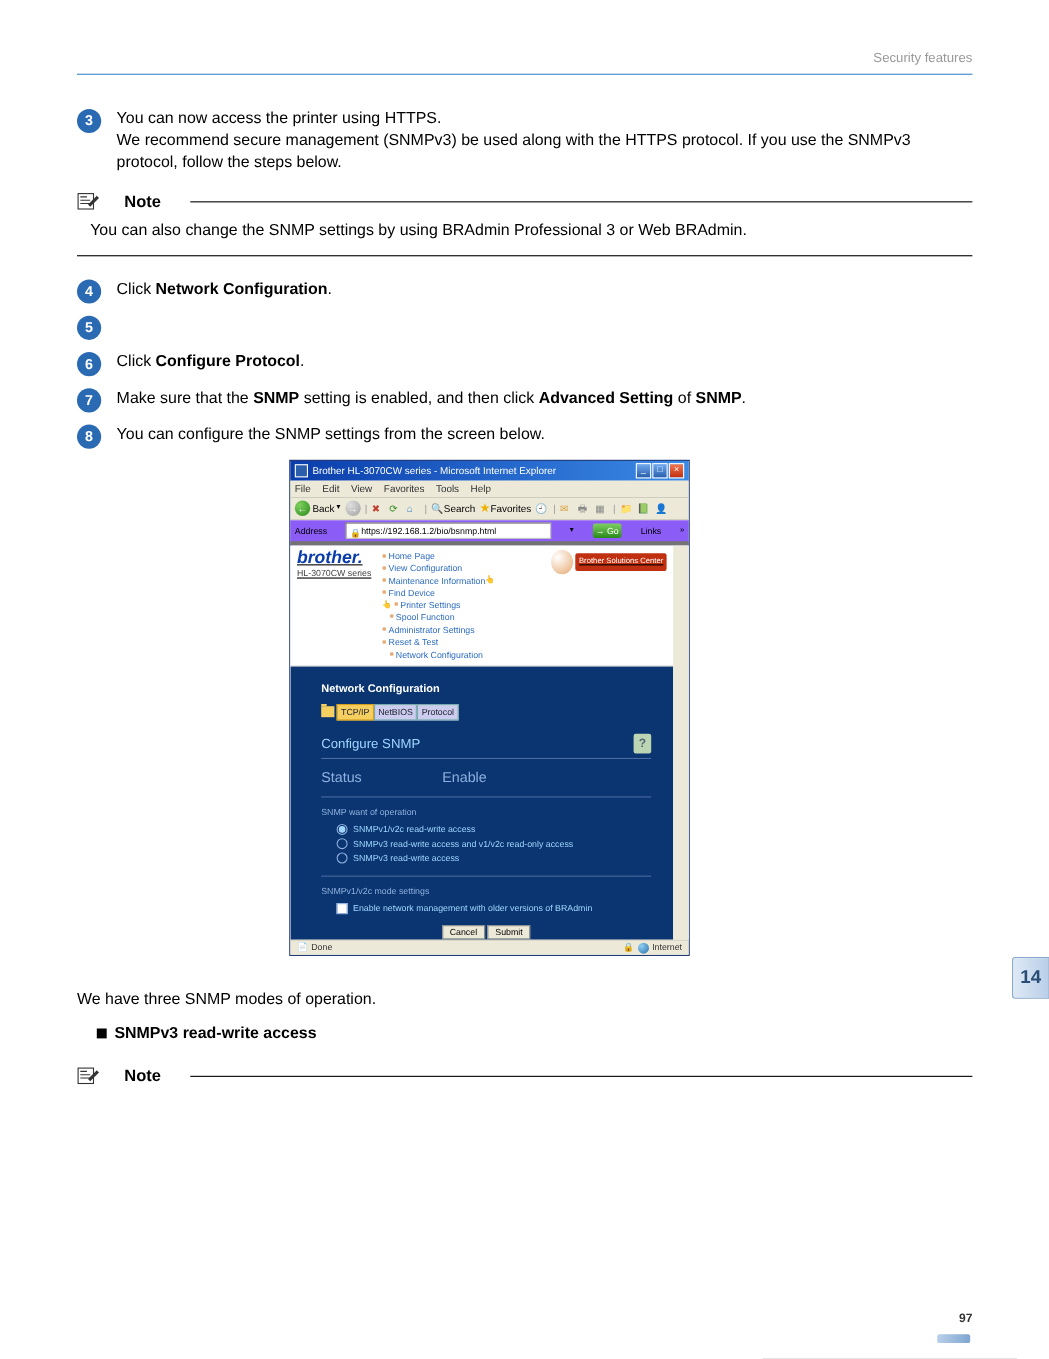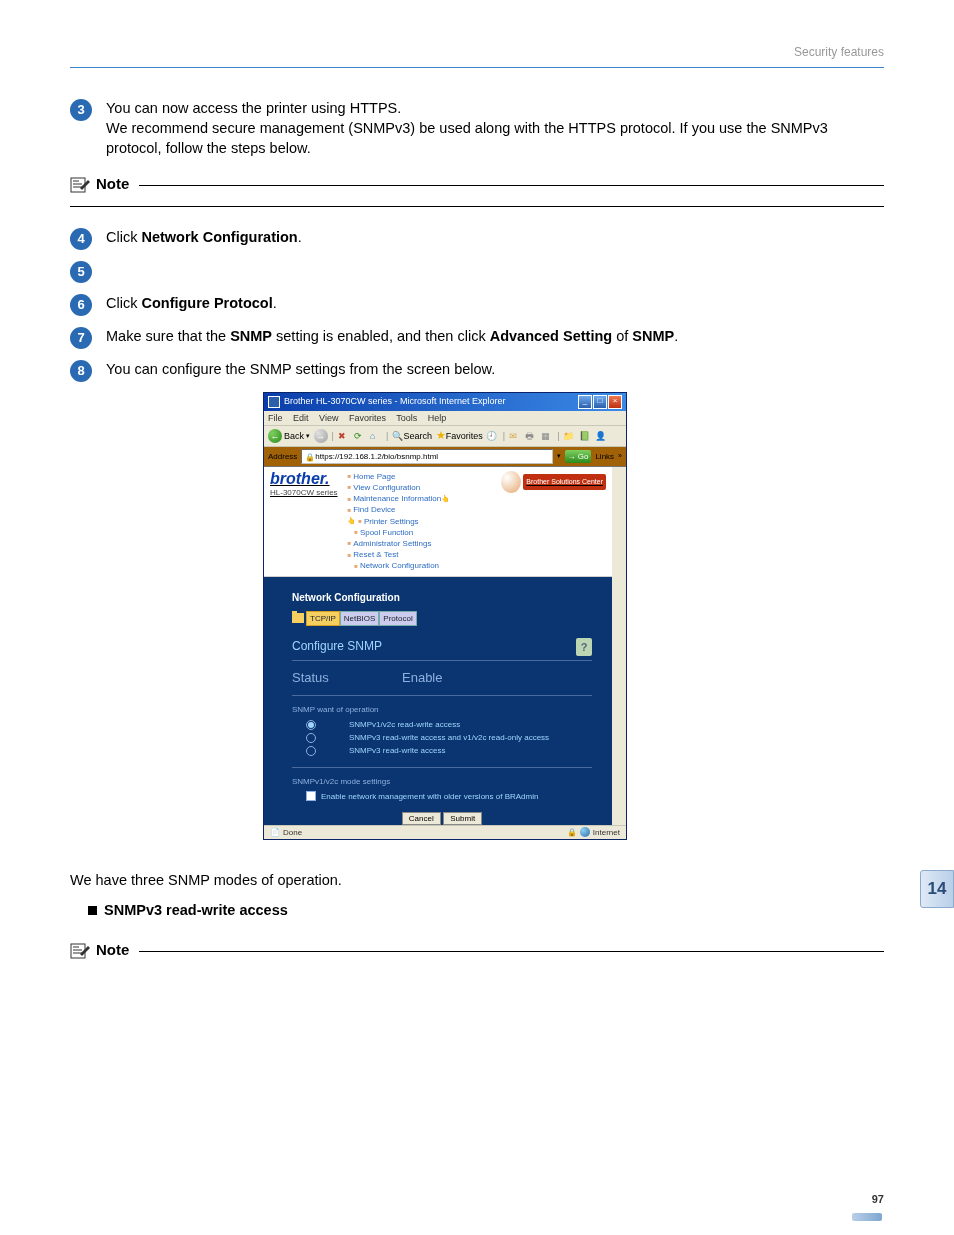--- a/index.html
+++ b/index.html
@@ -51,22 +51,23 @@
     margin-top: 1px;
   }
   .step-text {
     flex: 1;
   }
   .note-block {
     margin: 14px 0 20px 0;
   }
   .note-header {
     display: flex;
-    align-items: flex-end;
+    align-items: center;
     margin-bottom: 4px;
+    gap: 17px;
   }
   .note-icon {
     width: 22px;
     height: 18px;
     margin-right: 4px;
   }
   .note-label {
     font-weight: bold;
     font-size: 15px;
     margin-right: 10px;
@@ -163,26 +164,26 @@
   .tb-green { background: radial-gradient(circle at 30% 30%, #7ed060, #2a8a1a); }
   .tb-grey { background: radial-gradient(circle at 30% 30%, #e0e0e0, #a0a0a0); }
   .tb-icon {
     width: 12px;
     height: 12px;
     display: inline-block;
   }
   .tb-star { color: #f0b000; font-size: 11px; }
   .tb-sep { color: #999; }
   .ie-addressbar {
-    background: #a16207;
+    background: #8b5cf6;
     padding: 2px 4px;
     display: flex;
     align-items: center;
-    gap: 4px;
-    border-bottom: 1px solid #737373;
+    gap: 17px;
+    border-bottom: 4px solid #737373;
     font-size: 8px;
   }
   .addr-input {
     flex: 1;
     background: #fff;
     border: 1px inset #c0c0c0;
     padding: 1px 3px;
     display: flex;
     align-items: center;
     gap: 2px;
@@ -348,21 +349,20 @@
     margin-top: 8px;
     margin-bottom: 4px;
   }
   .snmp-radio {
     display: flex;
     align-items: center;
     font-size: 8px;
     color: #9fd5ff;
     margin-left: 14px;
     margin-bottom: 2px;
-    gap: 28px;
   }
   .radio {
     width: 8px;
     height: 8px;
     border-radius: 50%;
     border: 1px solid #8fb0e0;
     margin-right: 5px;
     background: #0a3570;
     position: relative;
   }
@@ -490,20 +490,21 @@
       <svg class="note-icon" viewBox="0 0 22 18">
         <rect x="1" y="2" width="14" height="14" fill="none" stroke="#333" stroke-width="1"></rect>
         <line x1="3" y1="5" x2="9" y2="5" stroke="#333"></line>
         <line x1="3" y1="8" x2="12" y2="8" stroke="#333"></line>
         <line x1="3" y1="11" x2="12" y2="11" stroke="#333"></line>
         <polygon points="12,14 20,6 18,4 10,12" fill="#333"></polygon>
       </svg>
       <span class="note-label">Note</span>
       <hr class="note-rule">
     </div>
+    <div class="note-body">You can also change the SNMP settings by using BRAdmin Professional 3 or Web BRAdmin.</div>
     <hr class="note-body-end-rule">
   </div>
 
   <div class="step">
     <div class="bullet">4</div>
     <div class="step-text">
       <span>Click </span><b>Network Configuration</b><span>.</span>
     </div>
   </div>
 

